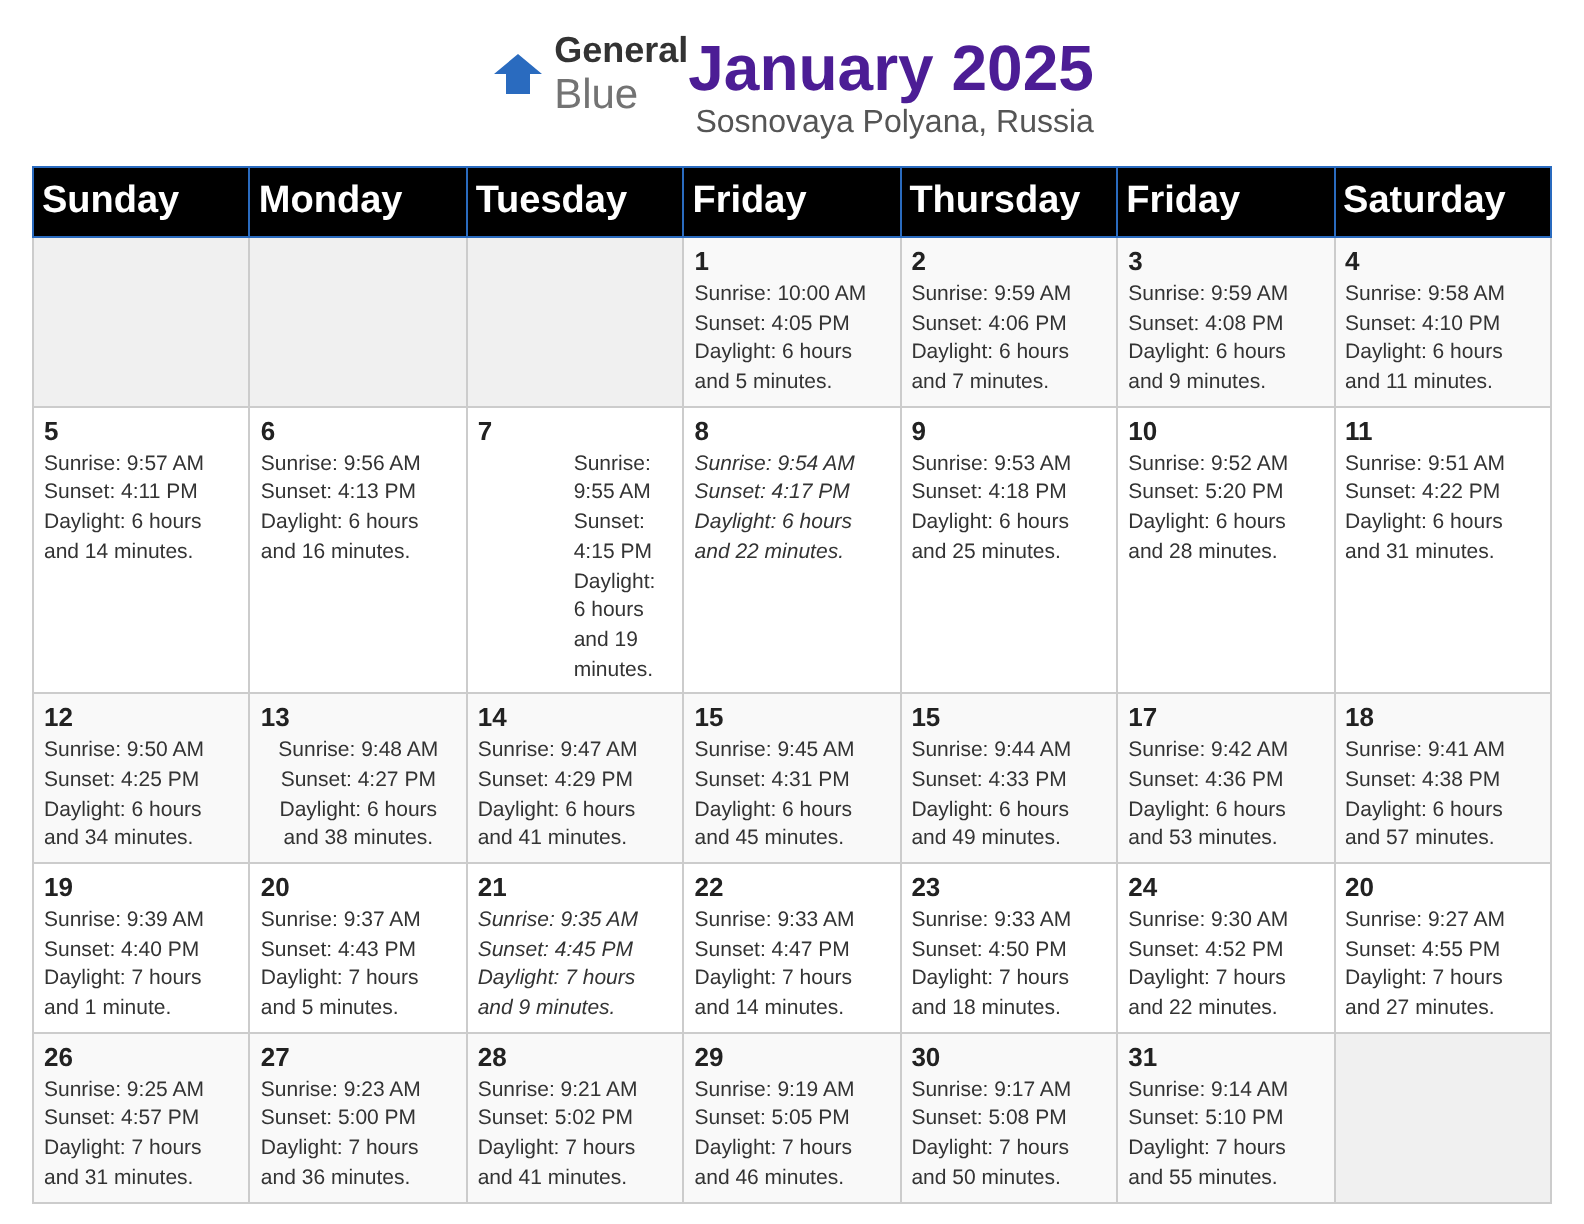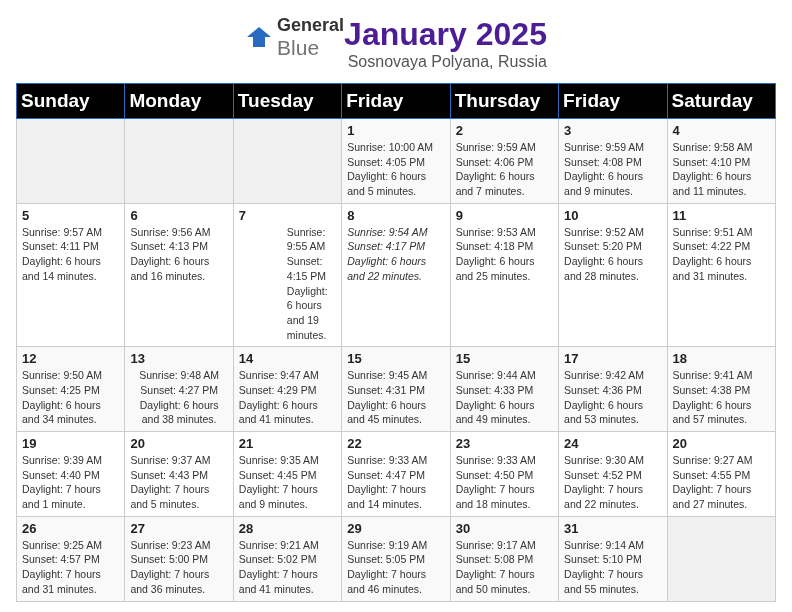--- a/index.html
+++ b/index.html
@@ -253,21 +253,21 @@
 Daylight: 7 hours and 1 minute.</div>
         </td>
         <td>
           <span class="day-num">20</span>
           <div class="day-info" style="white-space: pre-line;">Sunrise: 9:37 AM
 Sunset: 4:43 PM
 Daylight: 7 hours and 5 minutes.</div>
         </td>
         <td>
           <span class="day-num">21</span>
-          <div class="day-info" style="white-space: pre-line;">Sunrise: 9:35 AM
+          <div class="day-info" style="white-space: pre-line; font-style: italic;">Sunrise: 9:35 AM
 Sunset: 4:45 PM
 Daylight: 7 hours and 9 minutes.</div>
         </td>
         <td>
           <span class="day-num">22</span>
           <div class="day-info" style="white-space: pre-line;">Sunrise: 9:33 AM
 Sunset: 4:47 PM
 Daylight: 7 hours and 14 minutes.</div>
         </td>
         <td>

